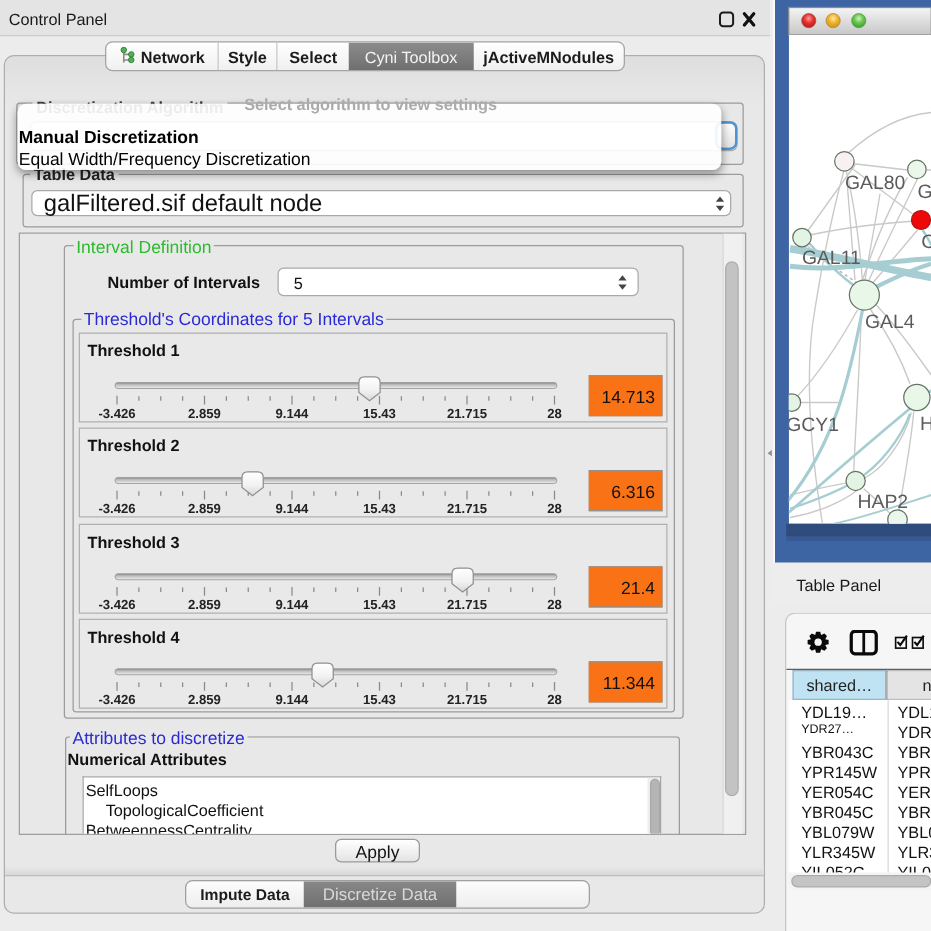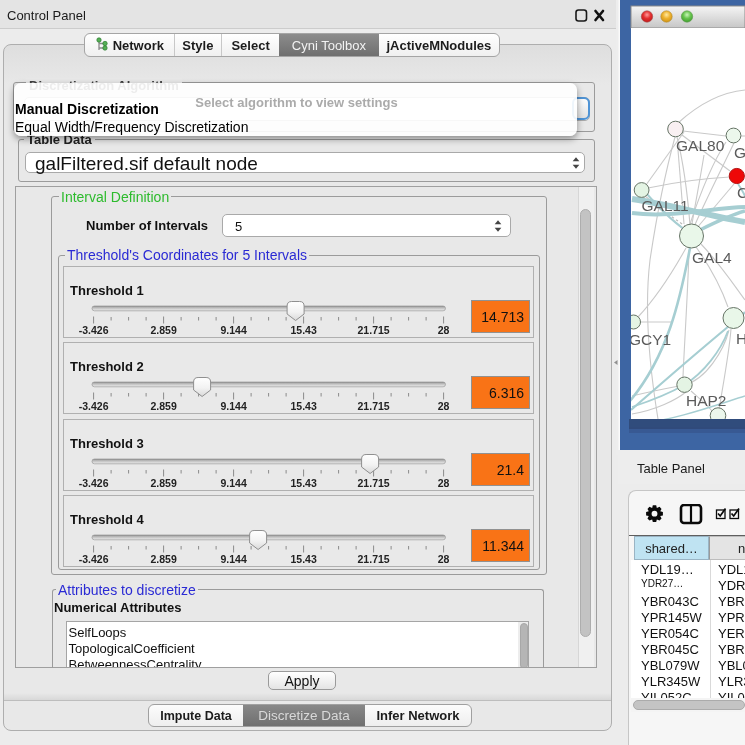--- a/index.html
+++ b/index.html
@@ -3,21 +3,21 @@
 <meta charset="utf-8">
 <style>
   html,body{margin:0;padding:0;}
   body{width:745px;height:745px;overflow:hidden;font-family:"Liberation Sans",sans-serif;background:#ececec;}
   #app{position:relative;width:745px;height:745px;background:#ececec;overflow:hidden;}
   .abs{position:absolute;}
   .grouptitle{position:absolute;font-size:13px;font-weight:bold;background:#e8e8e8;padding:0 3px;line-height:14px;}
   .gbox{position:absolute;border:1px solid #9b9b9b;border-radius:3px;}
   .combo{position:absolute;background:#fff;border:1px solid #a9a9a9;border-radius:5px;font-size:13px;color:#111;}
   .tpanel{position:absolute;left:63px;width:469px;border:1px solid #b0b0b0;background:#e9e9e9;height:70px;}
-  .thlabel{position:absolute;left:6px;top:16px;font-size:13px;font-weight:bold;color:#111;}
+  .thlabel{position:absolute;left:6px;top:6px;font-size:13px;font-weight:bold;color:#111;}
   .vbox{position:absolute;left:407px;top:33px;width:52px;height:31px;background:#f97316;border:1px solid #919191;font-size:14px;color:#111;text-align:right;line-height:32px;padding-right:5px;}
 </style>
 </head>
 <body>
 <div id="app">
 
   <div class="abs" style="left:0;top:0;width:620px;height:28px;background:#e4e4e4;border-bottom:1px solid #cccccc;"></div>
   <div class="abs" style="left:7px;top:8px;font-size:13px;color:#1a1a1a;">Control Panel</div>
   <svg class="abs" style="left:574px;top:8px;" width="36" height="16" viewBox="0 0 36 16">
     <rect x="2" y="2" width="10.5" height="11" rx="2.5" fill="none" stroke="#1a1a1a" stroke-width="1.6"></rect>
@@ -40,21 +40,21 @@
   </div>
 
   <div class="abs" style="left:3px;top:44px;width:609px;height:687px;background:linear-gradient(#dedede,#e8e8e8 40px);border:1px solid #aeaeae;border-radius:8px;box-sizing:border-box;"></div>
 
   <div class="gbox" style="left:13px;top:82px;width:580px;height:48px;"></div>
   <div class="abs" style="left:26px;top:78px;font-size:13px;font-weight:bold;color:#3f3f3f;background:#e8e8e8;padding:0 3px;">Discretization Algorithm</div>
   <div class="combo" style="left:24px;top:97px;width:566px;height:24px;box-sizing:border-box;"></div>
   <div class="abs" style="left:572px;top:97px;width:18px;height:23px;border:2.5px solid #4f94d6;border-radius:6px;box-sizing:border-box;background:linear-gradient(#fdfdfd,#e2e2e2);"></div>
 
   <div class="abs" style="left:14px;top:82.5px;width:563px;height:53.5px;background:rgba(255,255,255,0.9);border-radius:7px;box-shadow:0 3px 7px rgba(0,0,0,0.4);z-index:4;"></div>
-  <div class="abs" style="left:100px;top:95px;width:393px;text-align:center;font-size:13px;font-weight:bold;color:#ababab;z-index:5;">Select algorithm to view settings</div>
+  <div class="abs" style="left:100px;top:76px;width:393px;text-align:center;font-size:13px;font-weight:bold;color:#ababab;z-index:5;">Select algorithm to view settings</div>
   <div class="abs" style="left:15px;top:101px;font-size:14px;font-weight:bold;color:#000;z-index:5;text-align:right;">Manual Discretization</div>
   <div class="abs" style="left:15px;top:118.5px;font-size:14px;color:#000;z-index:5;">Equal Width/Frequency Discretization</div>
 
   <div class="gbox" style="left:18px;top:139px;width:575px;height:41px;"></div>
   <div class="grouptitle" style="left:24px;top:133px;color:#222;">Table Data</div>
   <div class="combo" style="left:25px;top:152px;width:560px;height:21px;line-height:21px;padding-left:9px;box-sizing:border-box;font-size:19px;">galFiltered.sif default node</div>
   <svg class="abs" style="left:571px;top:156px;" width="10" height="14" viewBox="0 0 12 16">
     <path d="M6 1 L10 6 L2 6 Z" fill="#444"></path>
       <path d="M6 15 L10 10 L2 10 Z" fill="#444"></path>
   </svg>
@@ -264,34 +264,33 @@
         <path d="M185.60000000000002 39 Q185.60000000000002 34.5 190.10000000000002 34.5 L198.10000000000002 34.5 Q202.60000000000002 34.5 202.60000000000002 39 L202.60000000000002 47 L194.10000000000002 53.5 L185.60000000000002 47 Z" fill="url(#thm3)" stroke="#8f8f8f" stroke-width="1"></path>
       </svg>
       <div class="vbox">11.344</div>
     </div>
 
   <div class="gbox" style="left:52px;top:589px;width:490px;height:78px;border-bottom:none;border-radius:3px 3px 0 0;"></div>
   <div class="abs" style="left:56px;top:582px;font-size:14px;color:#2a2ad4;background:#e8e8e8;padding:0 2px;">Attributes to discretize</div>
   <div class="abs" style="left:54px;top:600px;font-size:13px;font-weight:bold;color:#111;">Numerical Attributes</div>
   <div class="abs" style="left:66px;top:621px;width:463px;height:46px;background:#fff;border:1px solid #a5a5a5;border-bottom:none;box-sizing:border-box;overflow:hidden;">
     <div style="position:absolute;left:1.5px;top:2.5px;font-size:13px;color:#111;">SelfLoops</div>
-    <div style="position:absolute;left:1.5px;top:18.5px;font-size:13px;color:#111;">TopologicalCoefficient</div>
+    <div style="position:absolute;left:1.5px;top:18.5px;font-size:13px;color:#111;padding-left:16px;">TopologicalCoefficient</div>
     <div style="position:absolute;left:1.5px;top:34.5px;font-size:13px;color:#111;">BetweennessCentrality</div>
     <div style="position:absolute;left:451px;top:0px;width:14px;height:46px;background:#ededed;"></div>
     <div style="position:absolute;left:452.5px;top:1px;width:8px;height:46px;background:#b5b5b5;border:1px solid #a8a8a8;border-radius:4px;box-sizing:border-box;"></div>
   </div>
 
   <div class="abs" style="left:268px;top:671px;width:68px;height:19px;background:linear-gradient(#ffffff,#e4e4e4);border:1px solid #9a9a9a;border-radius:5px;box-sizing:border-box;text-align:center;font-size:14px;color:#111;line-height:18px;">Apply</div>
 
   <div class="abs" style="left:4px;top:693px;width:607px;height:7px;background:linear-gradient(#e8e8e8,#d8d8d8);border-bottom:1px solid #bdbdbd;"></div>
 
   <div class="abs" style="left:148px;top:704px;width:324px;height:23px;display:flex;border:1px solid #a0a0a0;border-radius:6px;background:linear-gradient(#fcfcfc,#eeeeee);box-sizing:border-box;overflow:hidden;">
     <div style="width:94px;display:flex;align-items:center;justify-content:center;font-size:12.5px;font-weight:bold;color:#1c1c1c;">Impute Data</div>
     <div style="width:122px;display:flex;align-items:center;justify-content:center;font-size:13.5px;color:#d9d9d9;background:linear-gradient(#888888,#6f6f6f);">Discretize Data</div>
-    <div style="width:106px;display:flex;align-items:center;justify-content:center;font-size:13px;font-weight:bold;color:#1c1c1c;">Infer Network</div>
   </div>
 
   <svg class="abs" style="left:616px;top:0;" width="129" height="455" viewBox="0 0 129 455" id="netsvg">
     <rect x="0" y="0" width="129" height="455" fill="#ededed"></rect>
     <rect x="2.5" y="0" width="1.5" height="450" fill="#fafafa"></rect>
     <rect x="4" y="0" width="125" height="450" fill="#3d65a3"></rect>
 
     <rect x="13" y="419" width="116" height="10" fill="#26395c" opacity="0.55"></rect>
     <rect x="13" y="427" width="116" height="6" fill="#31497a" opacity="0.4"></rect>
 

